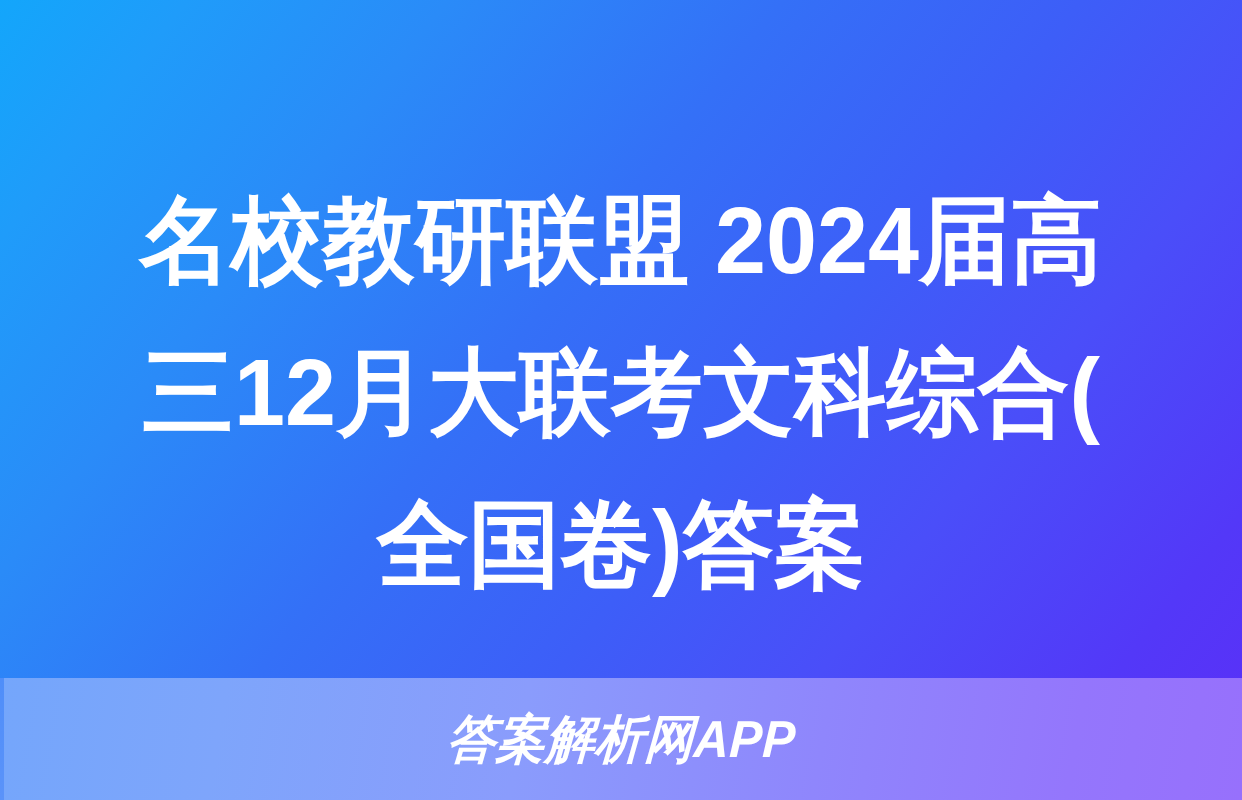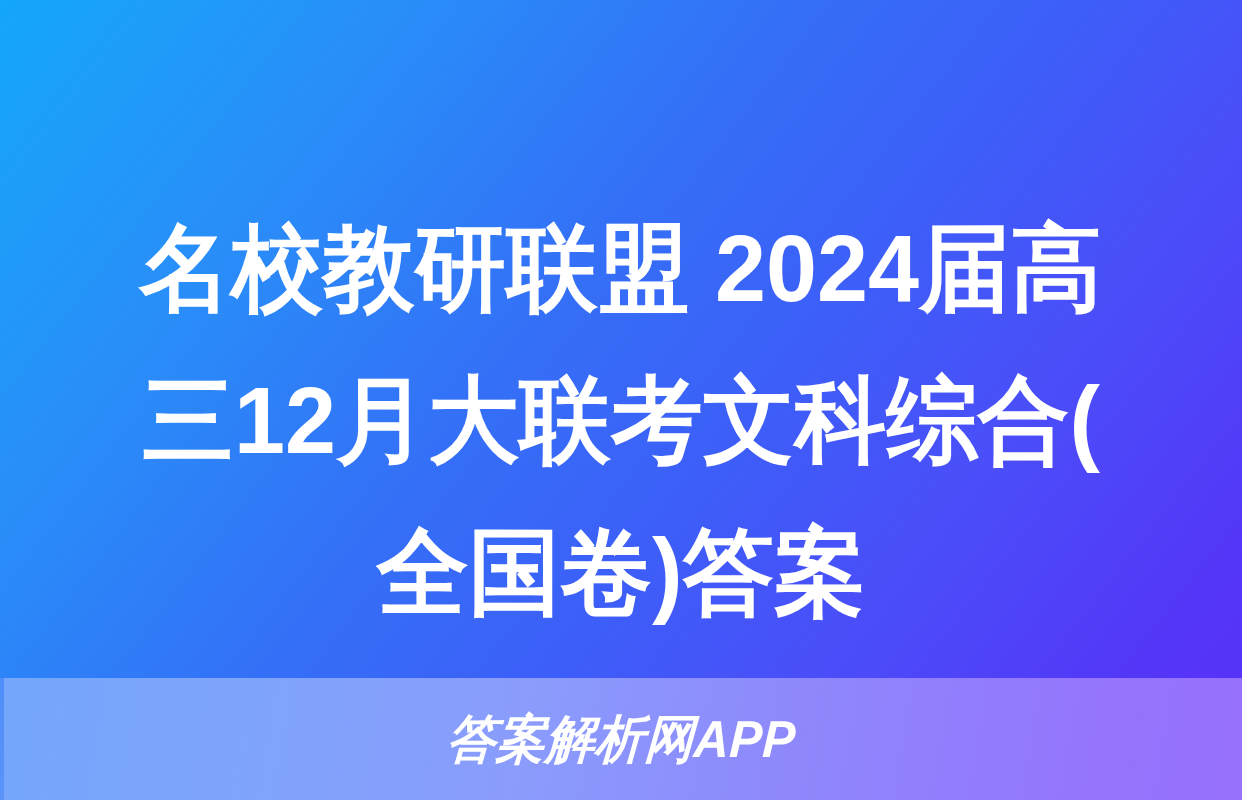--- a/index.html
+++ b/index.html
@@ -26,21 +26,21 @@
         #4a4ef9 72%,
         #5338f8 88%,
         #5b2ef7 100%);
   }
 
   
   .title-block {
     position: absolute;
     left: 0;
     right: 0;
-    top: 192px;
+    top: 164px;
     display: flex;
     flex-direction: column;
     align-items: center;
     justify-content: flex-start;
     gap: 0;
   }
 
   .title-line {
     color: #ffffff;
     font-size: 95px;

